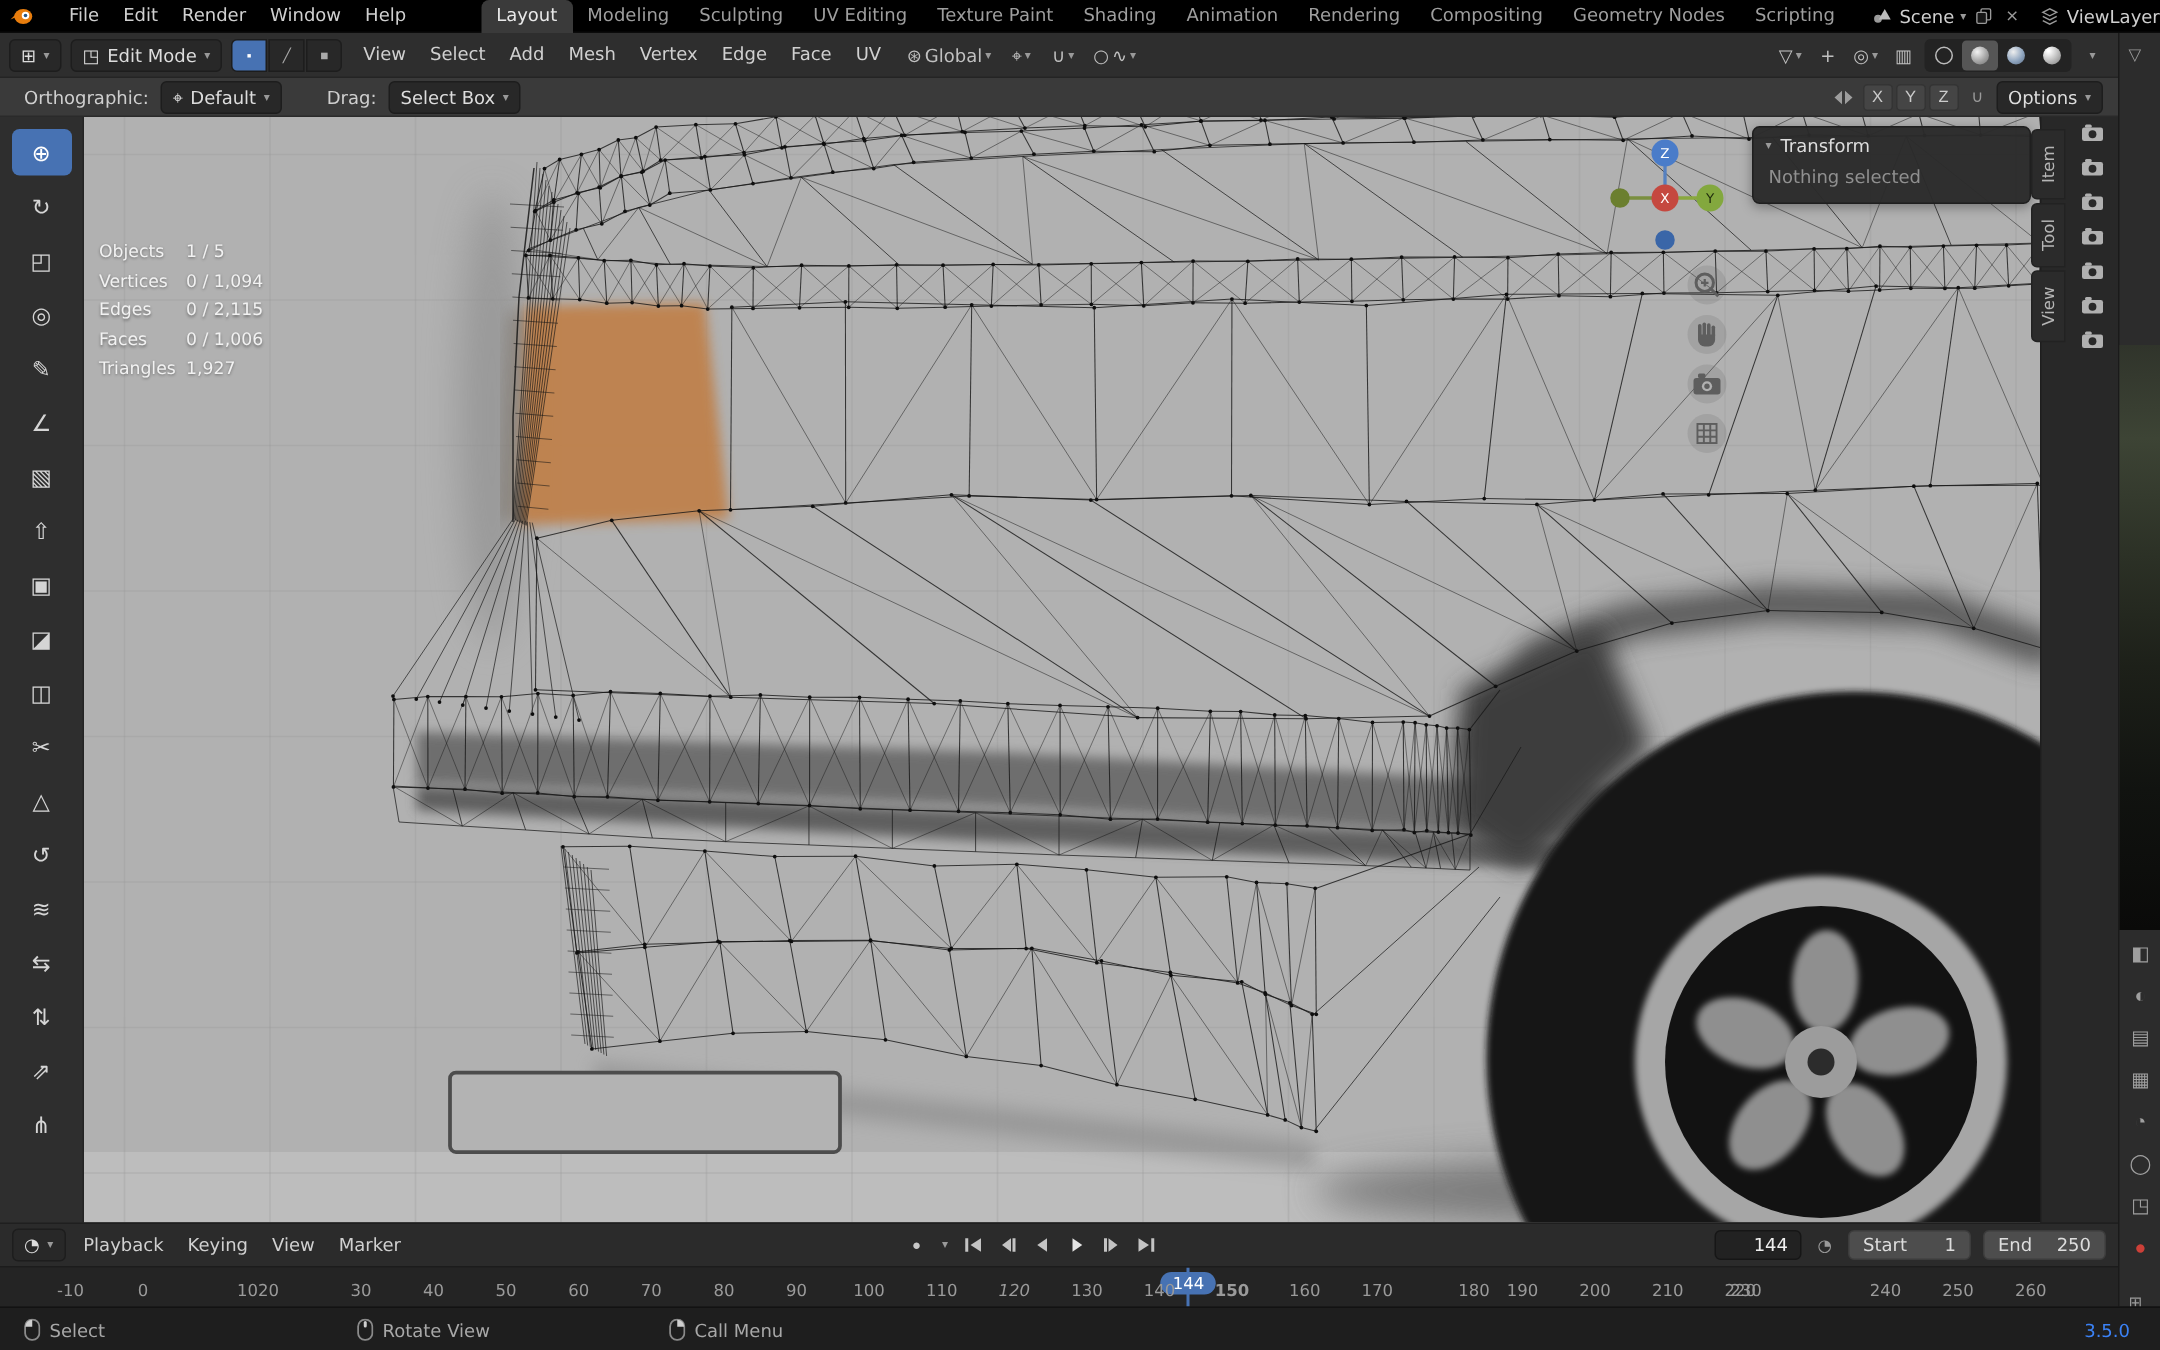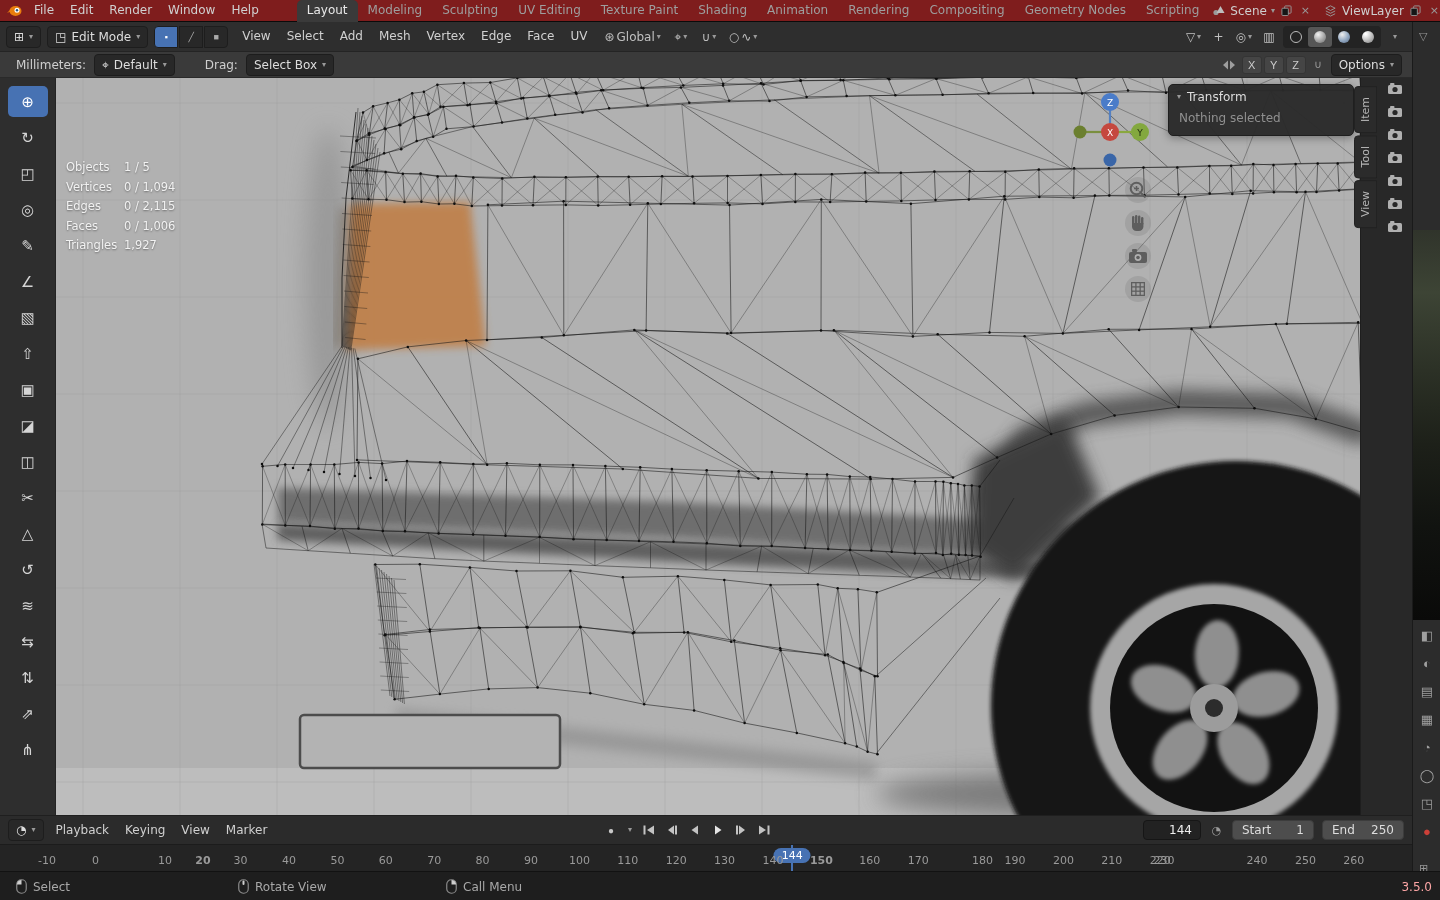--- a/index.html
+++ b/index.html
@@ -1,19 +1,19 @@
 <!DOCTYPE html>
 <html><head>
 <meta charset="utf-8">
 <style>
 *{box-sizing:border-box;margin:0;padding:0;user-select:none}
 html,body{width:1440px;height:900px}
 body{position:relative;background:#141414;font-family:"DejaVu Sans","Liberation Sans",sans-serif;font-size:12px;color:#ccc;overflow:hidden}
 
-#topbar{position:absolute;left:0;top:0;width:1440px;height:22px;background:#7f1d1d;display:flex;align-items:center;gap:2px;padding:0 6px;border-bottom:1px solid #0b0b0b;z-index:30}
+#topbar{position:absolute;left:0;top:0;width:1440px;height:22px;background:#000000;display:flex;align-items:center;gap:14px;padding:0 6px;border-bottom:1px solid #0b0b0b;z-index:30}
 .logo{width:18px;height:16px;display:flex;align-items:center;justify-content:center;margin-right:2px}
 .menubar{display:flex}
 .menu-item{background:none;border:none;font:inherit;padding:2px 8px;border-radius:3px;color:#d0d0d0;line-height:15px;white-space:nowrap}
 .wtabs{display:flex;margin-left:28px;height:22px;align-items:stretch}
 .wtab{background:none;border:none;font:inherit;padding:3px 10px 4px;color:#9e9e9e;border-radius:5px 5px 0 0;white-space:nowrap}
 .wtab.active{background:#3a3a3a;color:#e8e8e8}
 .topbar-right{margin-left:auto;display:flex;align-items:center;gap:10px}
 .tb-group{display:flex;align-items:center;gap:4px;color:#cfcfcf}
 .ticon{width:15px;height:14px;display:flex;align-items:center;justify-content:center;color:#9a9a9a;font-size:11px}
 .chev{font-size:8px;color:#999;line-height:1}
@@ -82,21 +82,21 @@
 .tl-right{margin-left:auto;display:flex;align-items:center;gap:8px}
 .framefield{width:58px;height:20px;background:#222;border:1px solid #161616;border-radius:4px;color:#eee;display:flex;align-items:center;justify-content:flex-end;padding:0 8px;font:inherit}
 .rangechip{height:20px;min-width:82px;background:#4d4d4d;border:1px solid #3c3c3c;border-radius:4px;display:flex;align-items:center;justify-content:space-between;gap:8px;padding:0 9px;color:#ddd;font:inherit}
 .tl-ruler{position:relative;height:28px;background:#242424;border-top:1px solid #1c1c1c;overflow:hidden}
 .tick{position:absolute;bottom:5px;transform:translateX(-50%);color:#9a9a9a;font-size:11px}
 .playhead-line{position:absolute;top:0;bottom:0;width:2px;background:#4772b3}
 .playhead-badge{position:absolute;top:3px;transform:translateX(-50%);background:#4772b3;color:#fff;font-size:11px;padding:1px 8px;border-radius:9px}
 
 #statusbar{position:absolute;left:0;top:871px;width:1440px;height:29px;background:#1e1e1e;border-top:1px solid #121212}
 .hint{position:absolute;top:0;height:29px;display:flex;align-items:center;gap:6px;color:#a8a8a8}
-.version{position:absolute;right:8px;top:0;height:29px;display:flex;align-items:center;color:#fca5a5}
+.version{position:absolute;right:20px;top:0;height:29px;display:flex;align-items:center;color:#3b82f6}
 </style>
 </head>
 <body>
 
 <header id="topbar">
   <div class="logo">
     <svg width="16" height="13" viewBox="0 0 16 13">
       <ellipse cx="9.5" cy="7" rx="6" ry="5" fill="#e87d0d"></ellipse>
       <circle cx="11" cy="6.3" r="2.5" fill="#fff"></circle>
       <circle cx="11" cy="6.3" r="1.2" fill="#265787"></circle>
@@ -242,21 +242,21 @@
           <span class="sphere sph-rend"></span>
         </button>
     </div>
     <button class="iconbtn">
         <span class="chev">▾</span>
       </button>
   </div>
 </div>
 
 <div id="toolsettings">
-  <span class="ts-label">Millimeters:</span>
+  <span class="ts-label">Orthographic:</span>
   <button class="chip">
     <span>⌖</span>
     <span>Default</span>
     <span class="chev">▾</span>
   </button>
   <span style="width:14px"></span>
   <span class="ts-label">Drag:</span>
   <button class="chip">
     <span>Select Box</span>
     <span class="chev">▾</span>
@@ -2015,31 +2015,31 @@
         <span>250</span>
       </button>
     </div>
   </div>
   <div class="tl-ruler">
     <div class="playhead-line" style="left: 791.36px;"></div>
     <div class="playhead-badge" style="left: 792.36px;">144</div>
   <span class="tick" style="left: 47px;">-10</span>
       <span class="tick" style="left: 95.4px;">0</span>
       <span class="tick" style="left: 137px; margin-left: 28px;">10</span>
-      <span class="tick" style="left: 203px; font-weight: bold;">20</span>
+      <span class="tick" style="left: 179px;">20</span>
       <span class="tick" style="left: 240.6px;">30</span>
       <span class="tick" style="left: 289px;">40</span>
       <span class="tick" style="left: 337.4px;">50</span>
       <span class="tick" style="left: 385.8px;">60</span>
       <span class="tick" style="left: 434.2px;">70</span>
       <span class="tick" style="left: 482.6px;">80</span>
       <span class="tick" style="left: 531px;">90</span>
       <span class="tick" style="left: 579.4px;">100</span>
       <span class="tick" style="left: 627.8px;">110</span>
-      <span class="tick" style="left: 676.2px;">120</span>
+      <span class="tick" style="left: 676.2px; font-style: italic;">120</span>
       <span class="tick" style="left: 724.6px;">130</span>
       <span class="tick" style="left: 773px;">140</span>
       <span class="tick" style="left: 821.4px; font-weight: bold;">150</span>
       <span class="tick" style="left: 869.8px;">160</span>
       <span class="tick" style="left: 918.2px;">170</span>
       <span class="tick" style="left: 966.6px; margin-left: 16px;">180</span>
       <span class="tick" style="left: 1015px;">190</span>
       <span class="tick" style="left: 1063.4px;">200</span>
       <span class="tick" style="left: 1111.8px;">210</span>
       <span class="tick" style="left: 1160.2px;">220</span>

